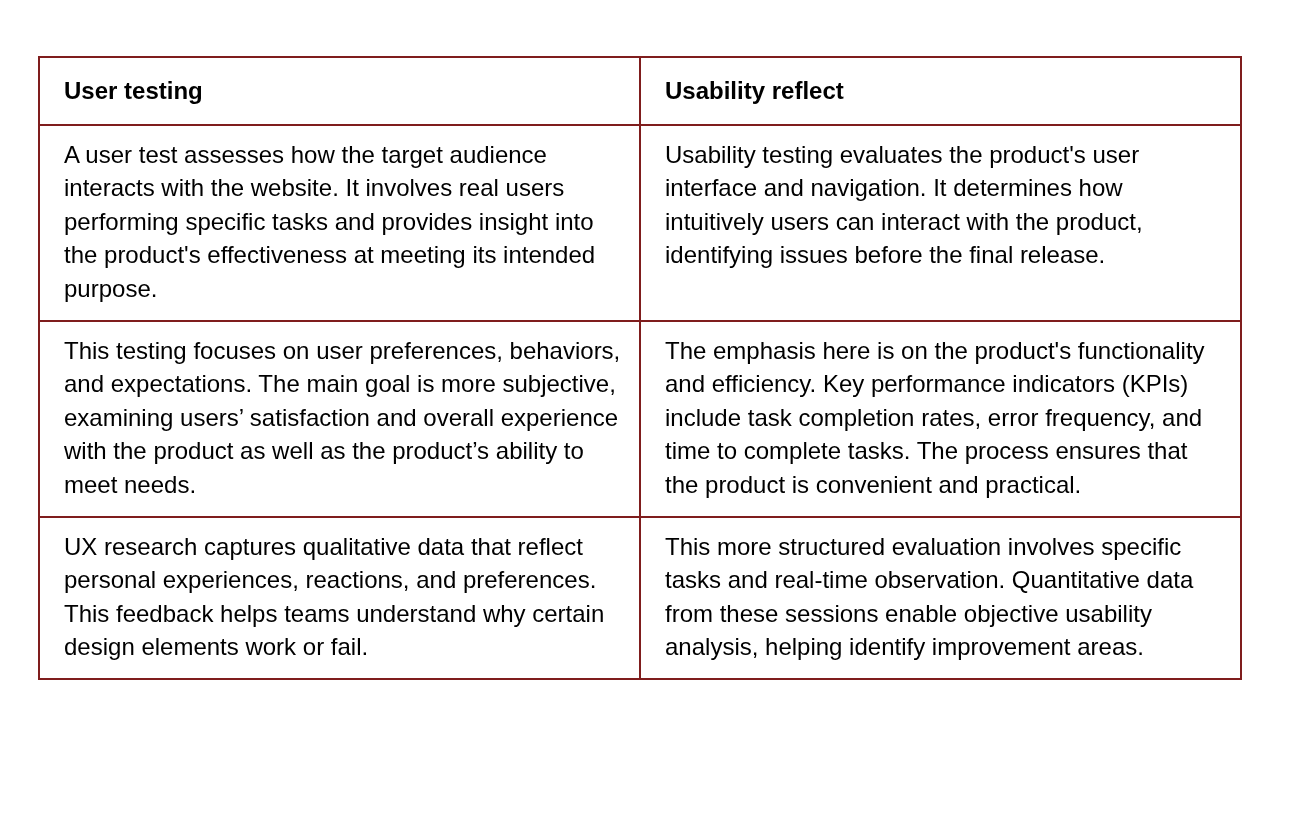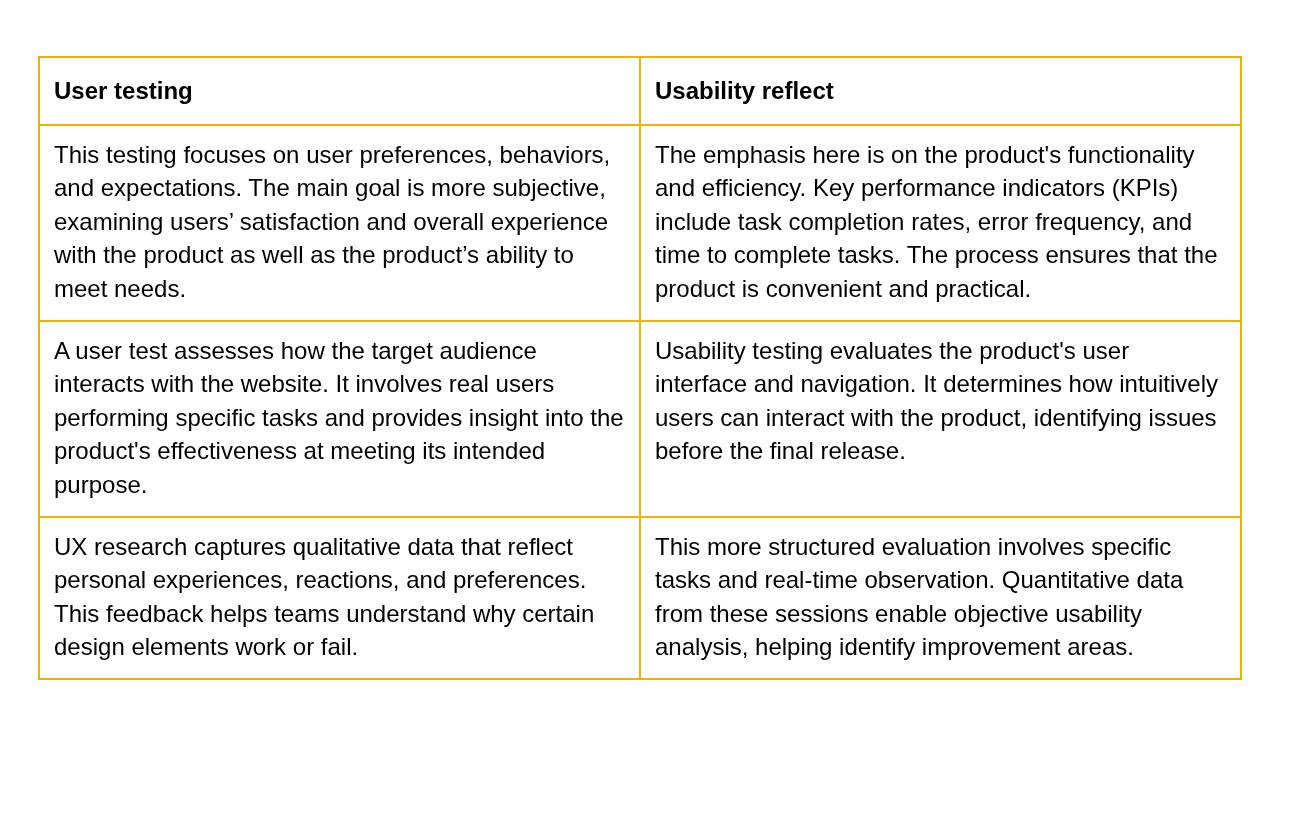--- a/index.html
+++ b/index.html
@@ -21,23 +21,23 @@
     box-sizing: border-box;
     padding: 56px 58px 0 38px;
   }
   table.comparison {
     border-collapse: collapse;
     width: 1202px;
     table-layout: fixed;
   }
   table.comparison td,
   table.comparison th {
-    border: 2px solid #eab308;
+    border: 2px solid #7f1d1d;
     vertical-align: top;
-    padding: 12px 14px 14px 14px;
+    padding: 12px 14px 14px 24px;
     font-size: 24px;
     line-height: 1.40;
     text-align: left;
   }
   table.comparison th {
     font-weight: bold;
     padding-top: 16px;
     padding-bottom: 16px;
   }
   table.comparison col.col-left { width: 601px; }
@@ -62,32 +62,32 @@
           <span class="cell-text">User testing</span>
         </th>
         <th>
           <span class="cell-text">Usability reflect</span>
         </th>
       </tr>
     </thead>
     <tbody>
       <tr>
         <td>
+          <span class="cell-text">A user test assesses how the target audience interacts with the website. It involves real users performing specific tasks and provides insight into the product's effectiveness at meeting its intended purpose.</span>
+        </td>
+        <td>
+          <span class="cell-text">Usability testing evaluates the product's user interface and navigation. It determines how intuitively users can interact with the product, identifying issues before the final release.</span>
+        </td>
+      </tr>
+      <tr>
+        <td>
           <span class="cell-text">This testing focuses on user preferences, behaviors, and expectations. The main goal is more subjective, examining users’ satisfaction and overall experience with the product as well as the product’s ability to meet needs.</span>
         </td>
         <td>
           <span class="cell-text">The emphasis here is on the product's functionality and efficiency. Key performance indicators (KPIs) include task completion rates, error frequency, and time to complete tasks. The process ensures that the product is convenient and practical.</span>
-        </td>
-      </tr>
-      <tr>
-        <td>
-          <span class="cell-text">A user test assesses how the target audience interacts with the website. It involves real users performing specific tasks and provides insight into the product's effectiveness at meeting its intended purpose.</span>
-        </td>
-        <td>
-          <span class="cell-text">Usability testing evaluates the product's user interface and navigation. It determines how intuitively users can interact with the product, identifying issues before the final release.</span>
         </td>
       </tr>
       <tr>
         <td>
           <span class="cell-text">UX research captures qualitative data that reflect personal experiences, reactions, and preferences. This feedback helps teams understand why certain design elements work or fail.</span>
         </td>
         <td>
           <span class="cell-text">This more structured evaluation involves specific tasks and real-time observation. Quantitative data from these sessions enable objective usability analysis, helping identify improvement areas.</span>
         </td>
       </tr>

